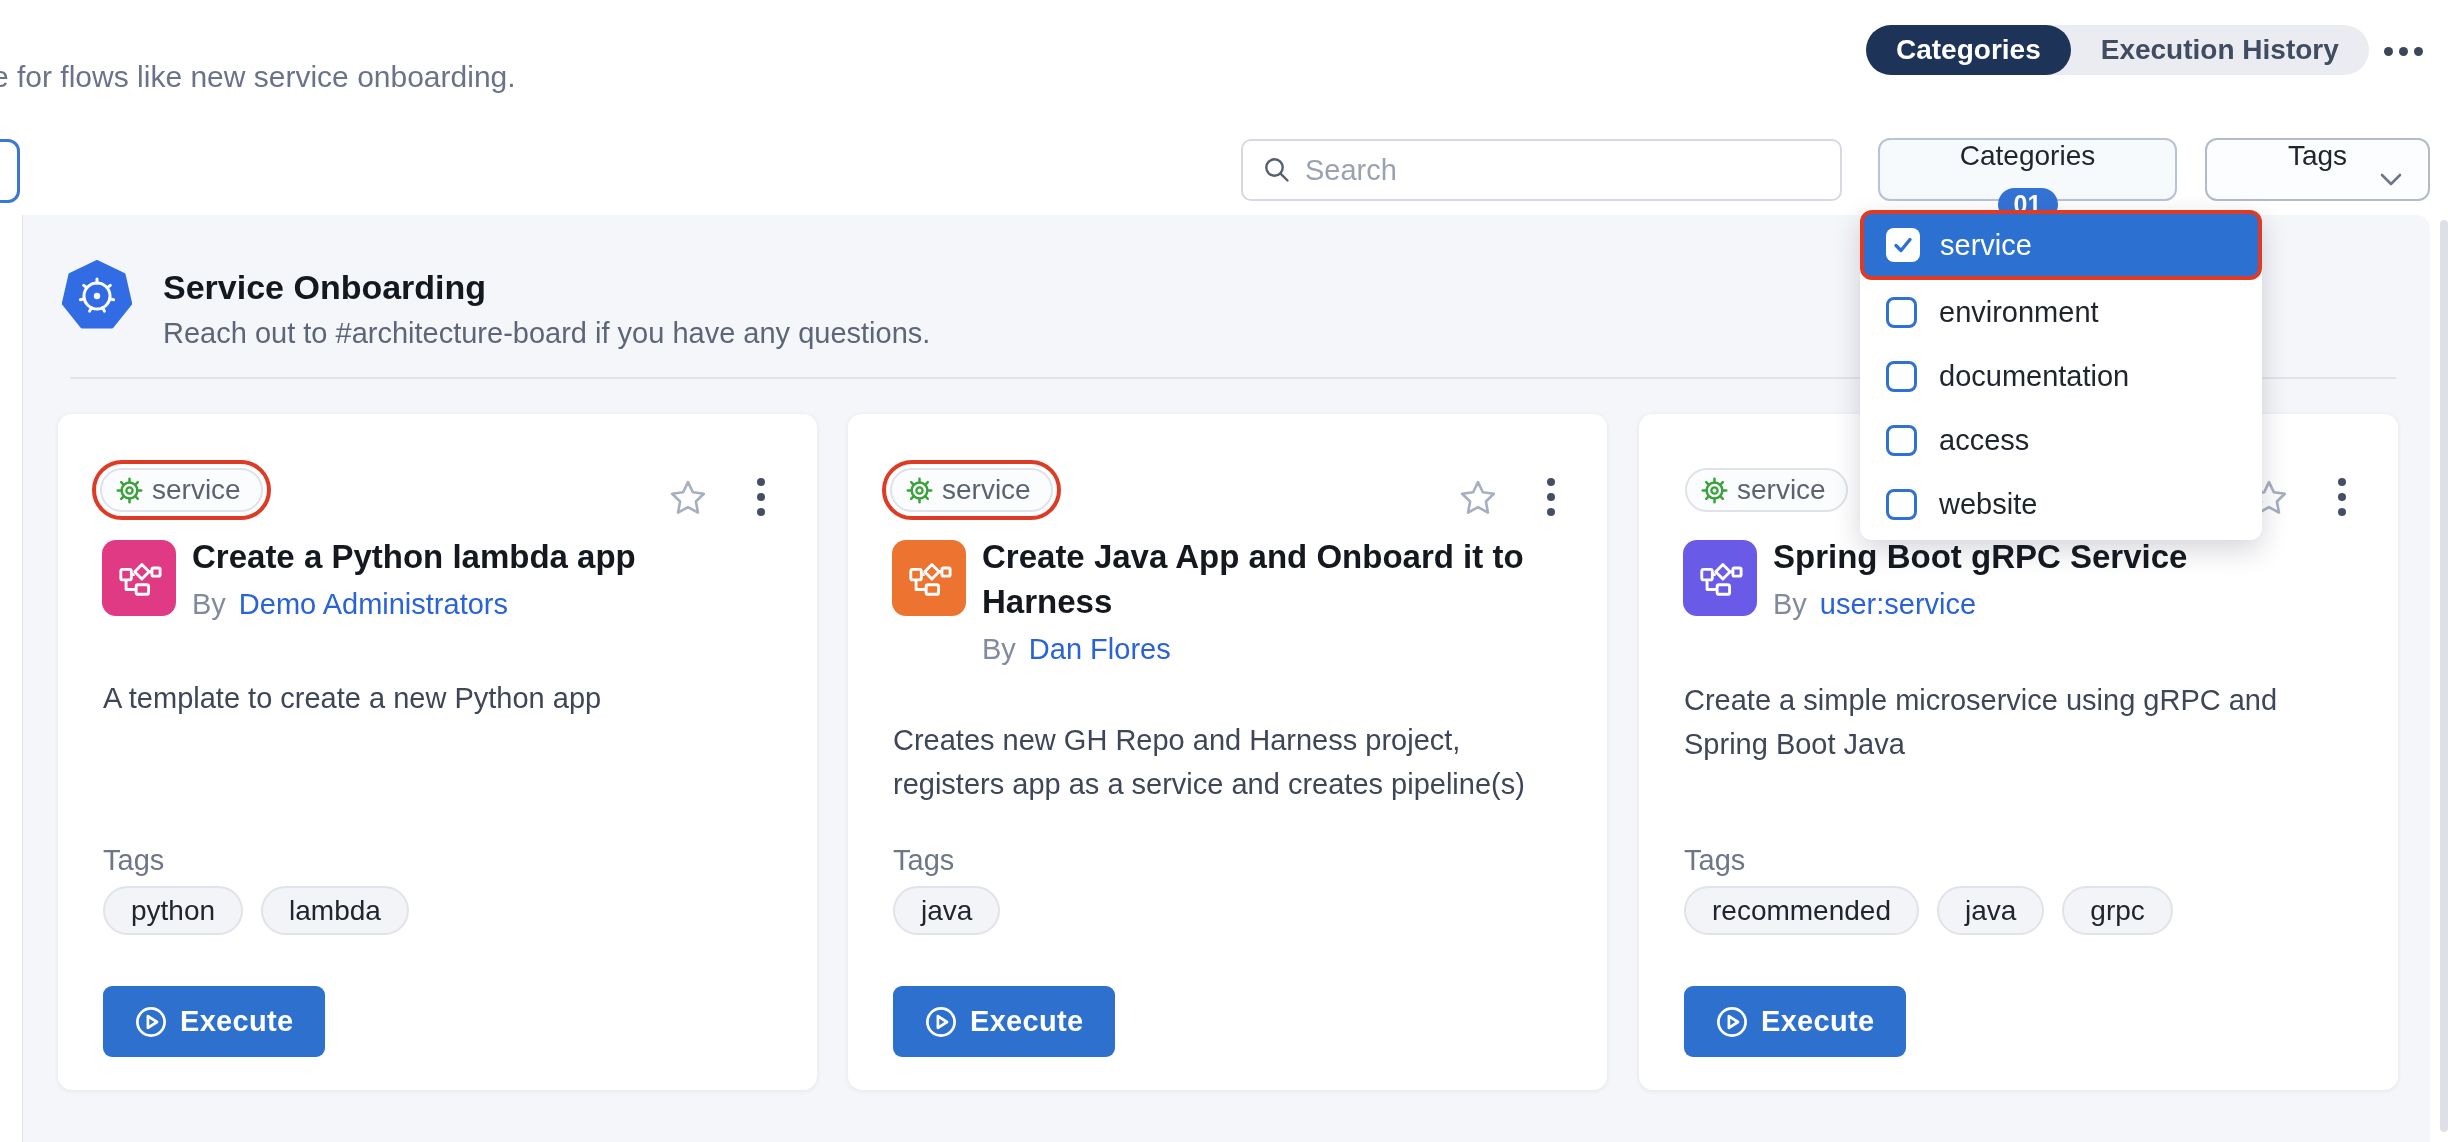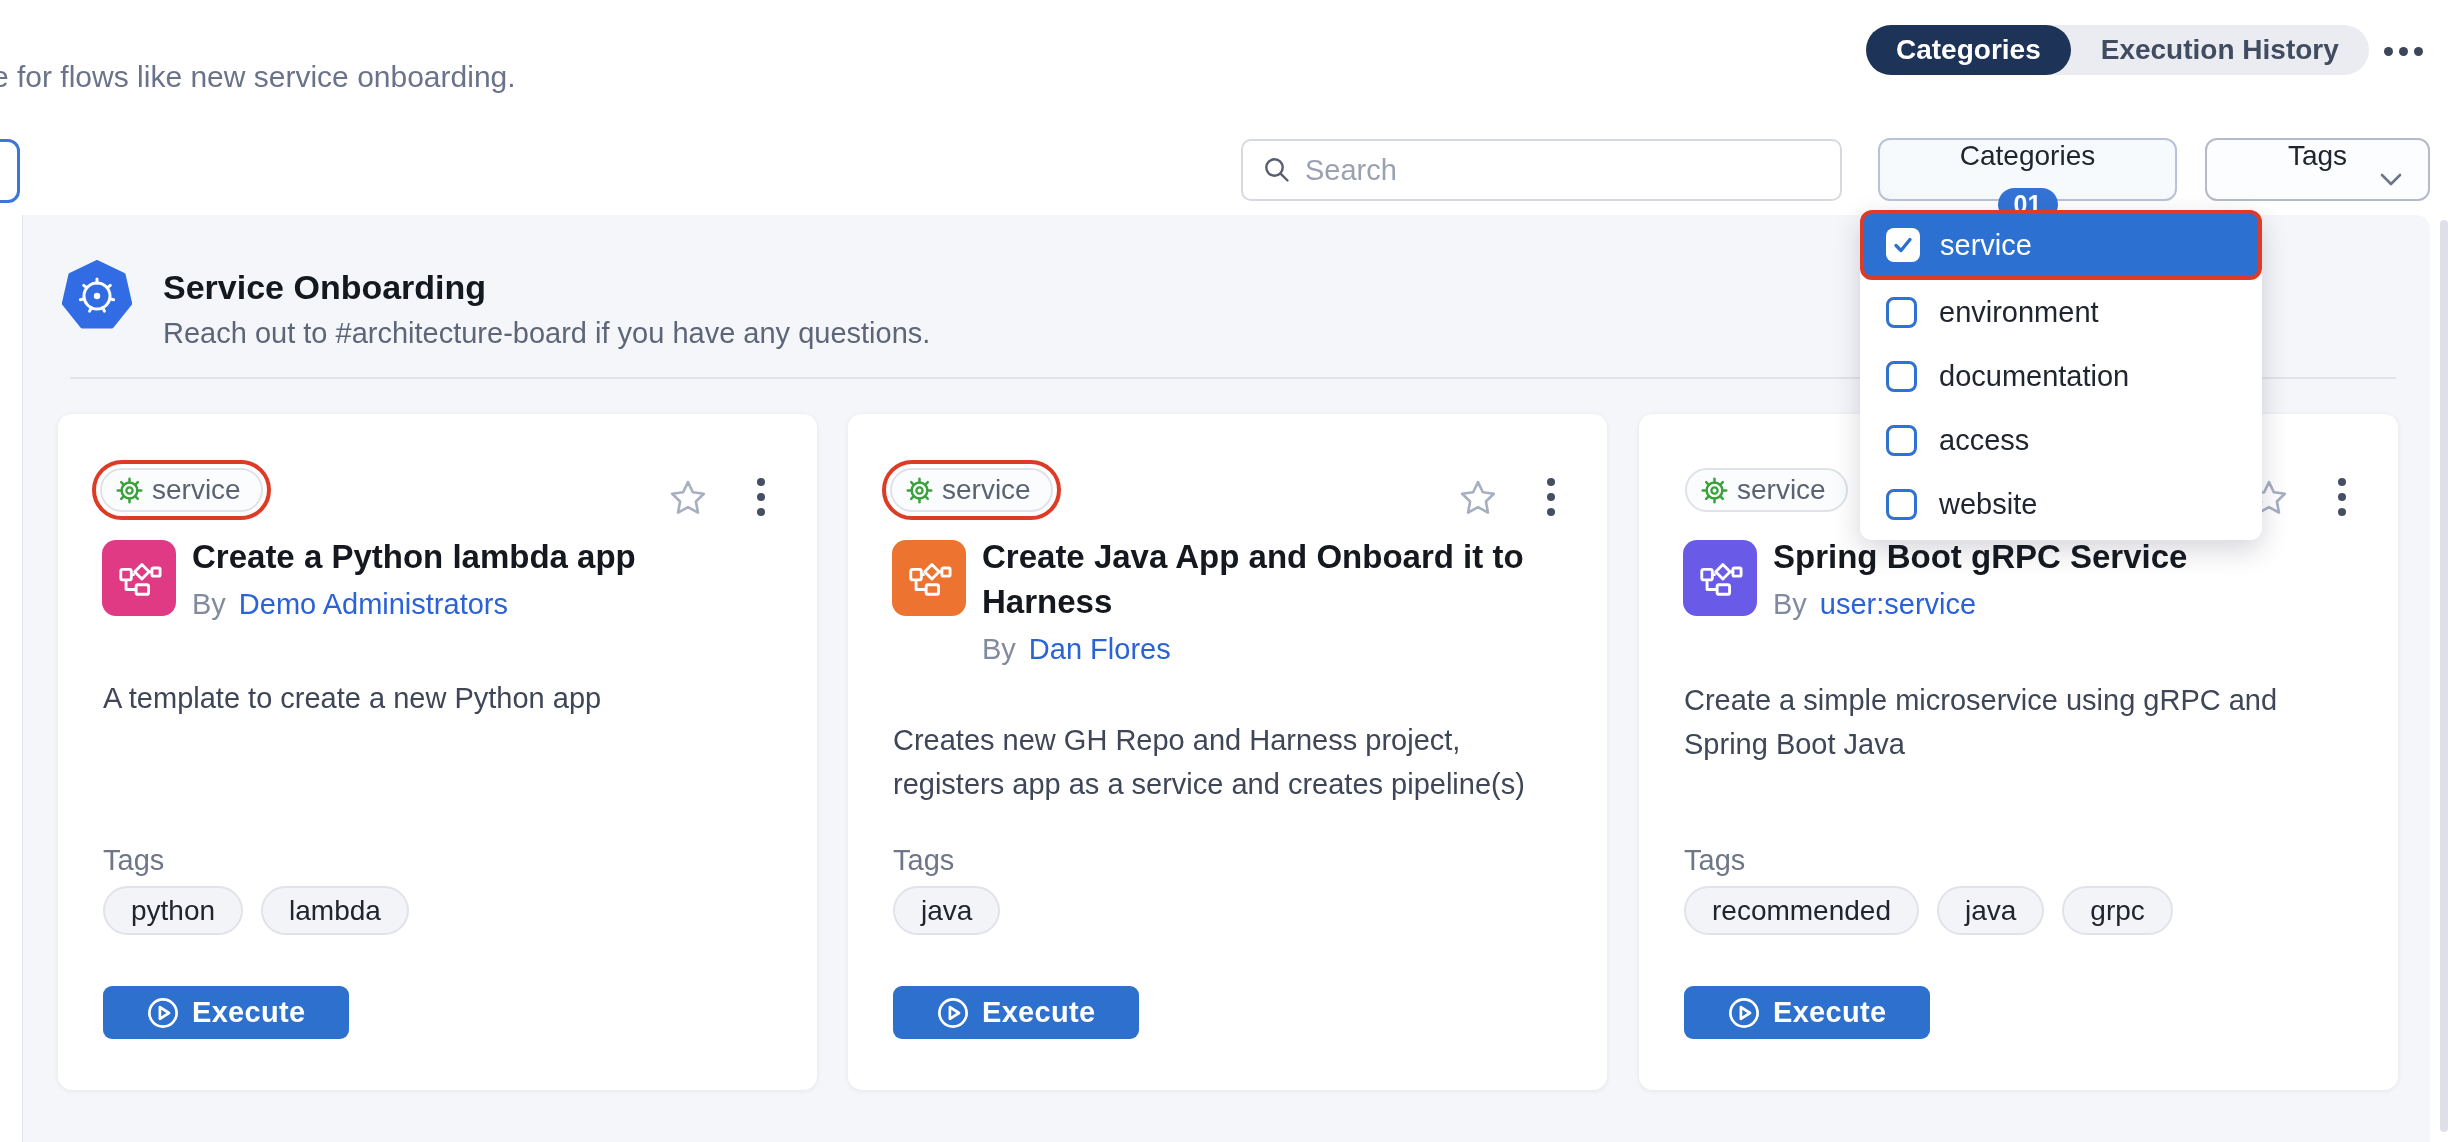--- a/index.html
+++ b/index.html
@@ -144,23 +144,23 @@
   .card-0 .desc{ top:262px; } .card-1 .desc{ top:304px; } .card-2 .desc{ top:264px; }
 
   .tags-label{ position:absolute; left:45px; top:430px; font-size:29px; color:#6e7687; }
   .tag-row{ position:absolute; left:45px; top:472px; display:flex; gap:18px; }
   .tag-chip{
     height:49px; border-radius:25px; background:#f3f4f8; border:2px solid #e2e3ea;
     display:flex; align-items:center; padding:0 26px;
     font-size:28px; color:#21252d;
   }
   .execute-btn{
-    position:absolute; left:45px; top:572px; height:53px;
+    position:absolute; left:45px; top:572px; height:71px;
     background:#2e70ce; border:none; border-radius:9px;
-    display:flex; align-items:center; gap:13px; padding:0 44px;
+    display:flex; align-items:center; gap:13px; padding:0 32px;
     cursor:pointer;
   }
   .execute-btn .lbl{ font-size:29px; font-weight:700; color:#ffffff; letter-spacing:.3px; }
 
   
   .dropdown-panel{
     position:absolute; left:1860px; top:210px; width:402px;
     background:#ffffff; border-radius:12px;
     box-shadow:0 10px 28px rgba(25,30,60,.18);
     z-index:40; padding-bottom:4px;

